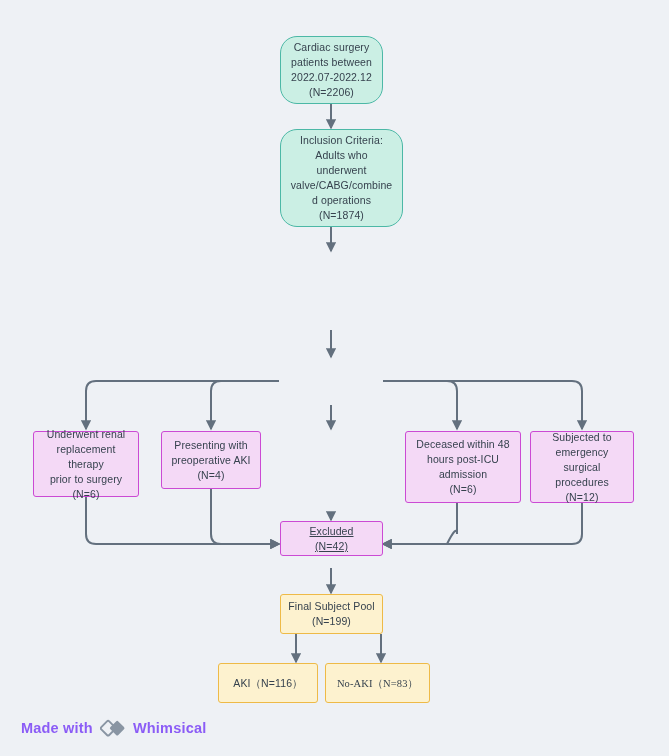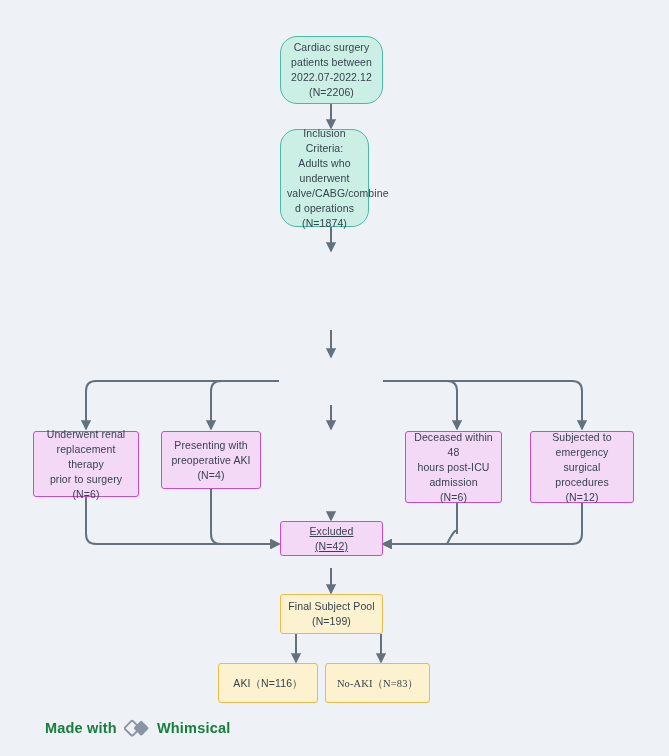--- a/index.html
+++ b/index.html
@@ -54,26 +54,26 @@
   .node.amber {
     background: #fdf2cf;
     border-color: #eeba47;
   }
   .node .txt {
     width: 100%;
     white-space: pre-line;
   }
   .watermark {
     position: absolute;
-    left: 45px;
+    left: 21px;
     top: 718px;
     display: flex;
     align-items: center;
     gap: 7px;
-    color: #15803d;
+    color: #8b5cf6;
     font-size: 14.5px;
     font-weight: bold;
     letter-spacing: 0.2px;
   }
   .wm-logo {
     display: block;
   }
 </style>
 </head>
 <body>
@@ -113,21 +113,21 @@
     </g>
   </svg>
 
   <div class="node teal" style="left:280px; top:36px; width:103px; height:68px;">
     <span class="txt">Cardiac surgery
 patients between
 2022.07-2022.12
 (N=2206)</span>
   </div>
 
-  <div class="node teal" style="left:280px; top:129px; width:89px; height:98px;">
+  <div class="node teal" style="left:280px; top:129px; width:123px; height:98px;">
     <span class="txt">Inclusion Criteria:
 Adults who
 underwent
 valve/CABG/combine
 d operations
 (N=1874)</span>
   </div>
 
 
 
@@ -138,21 +138,21 @@
 (N=6)</span>
   </div>
 
   <div class="node purple" style="left:161px; top:431px; width:100px; height:58px;">
     <span class="txt">Presenting with
 preoperative AKI
 (N=4)</span>
   </div>
 
 
-  <div class="node purple" style="left:405px; top:431px; width:97px; height:72px;">
+  <div class="node purple" style="left:405px; top:431px; width:116px; height:72px;">
     <span class="txt">Deceased within 48
 hours post-ICU
 admission
 (N=6)</span>
   </div>
 
   <div class="node purple" style="left:530px; top:431px; width:104px; height:72px;">
     <span class="txt">Subjected to
 emergency surgical
 procedures

